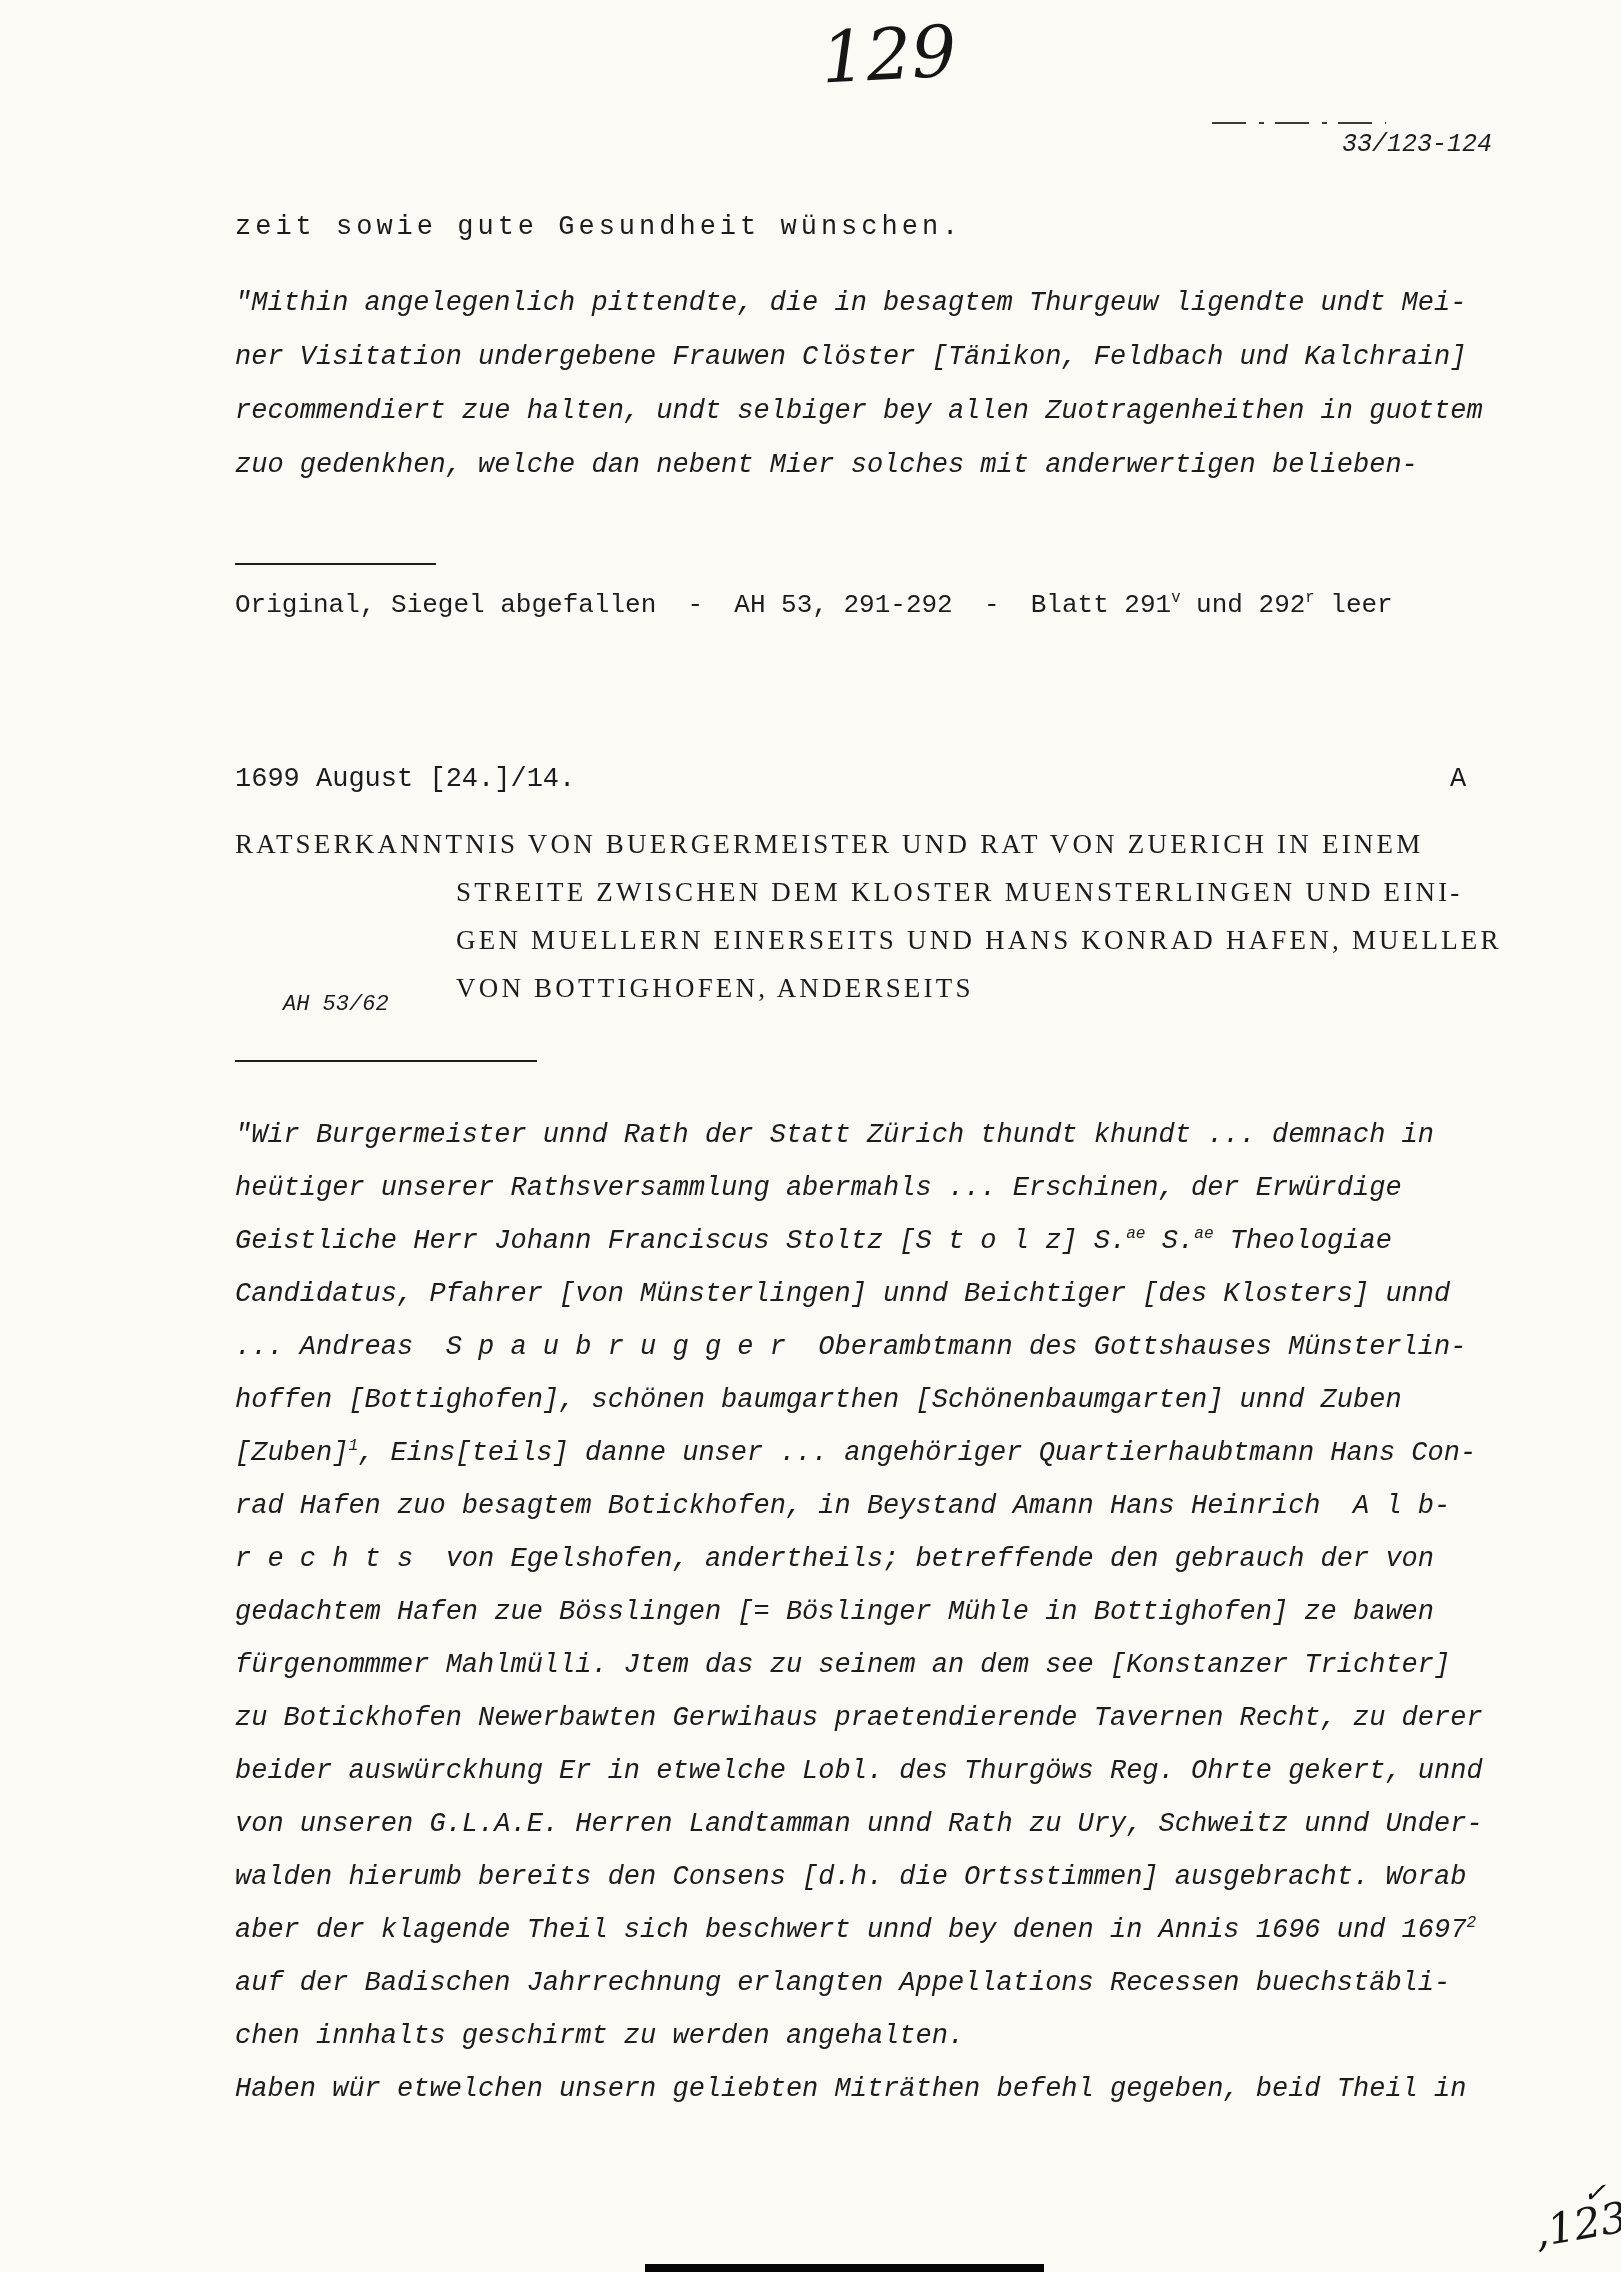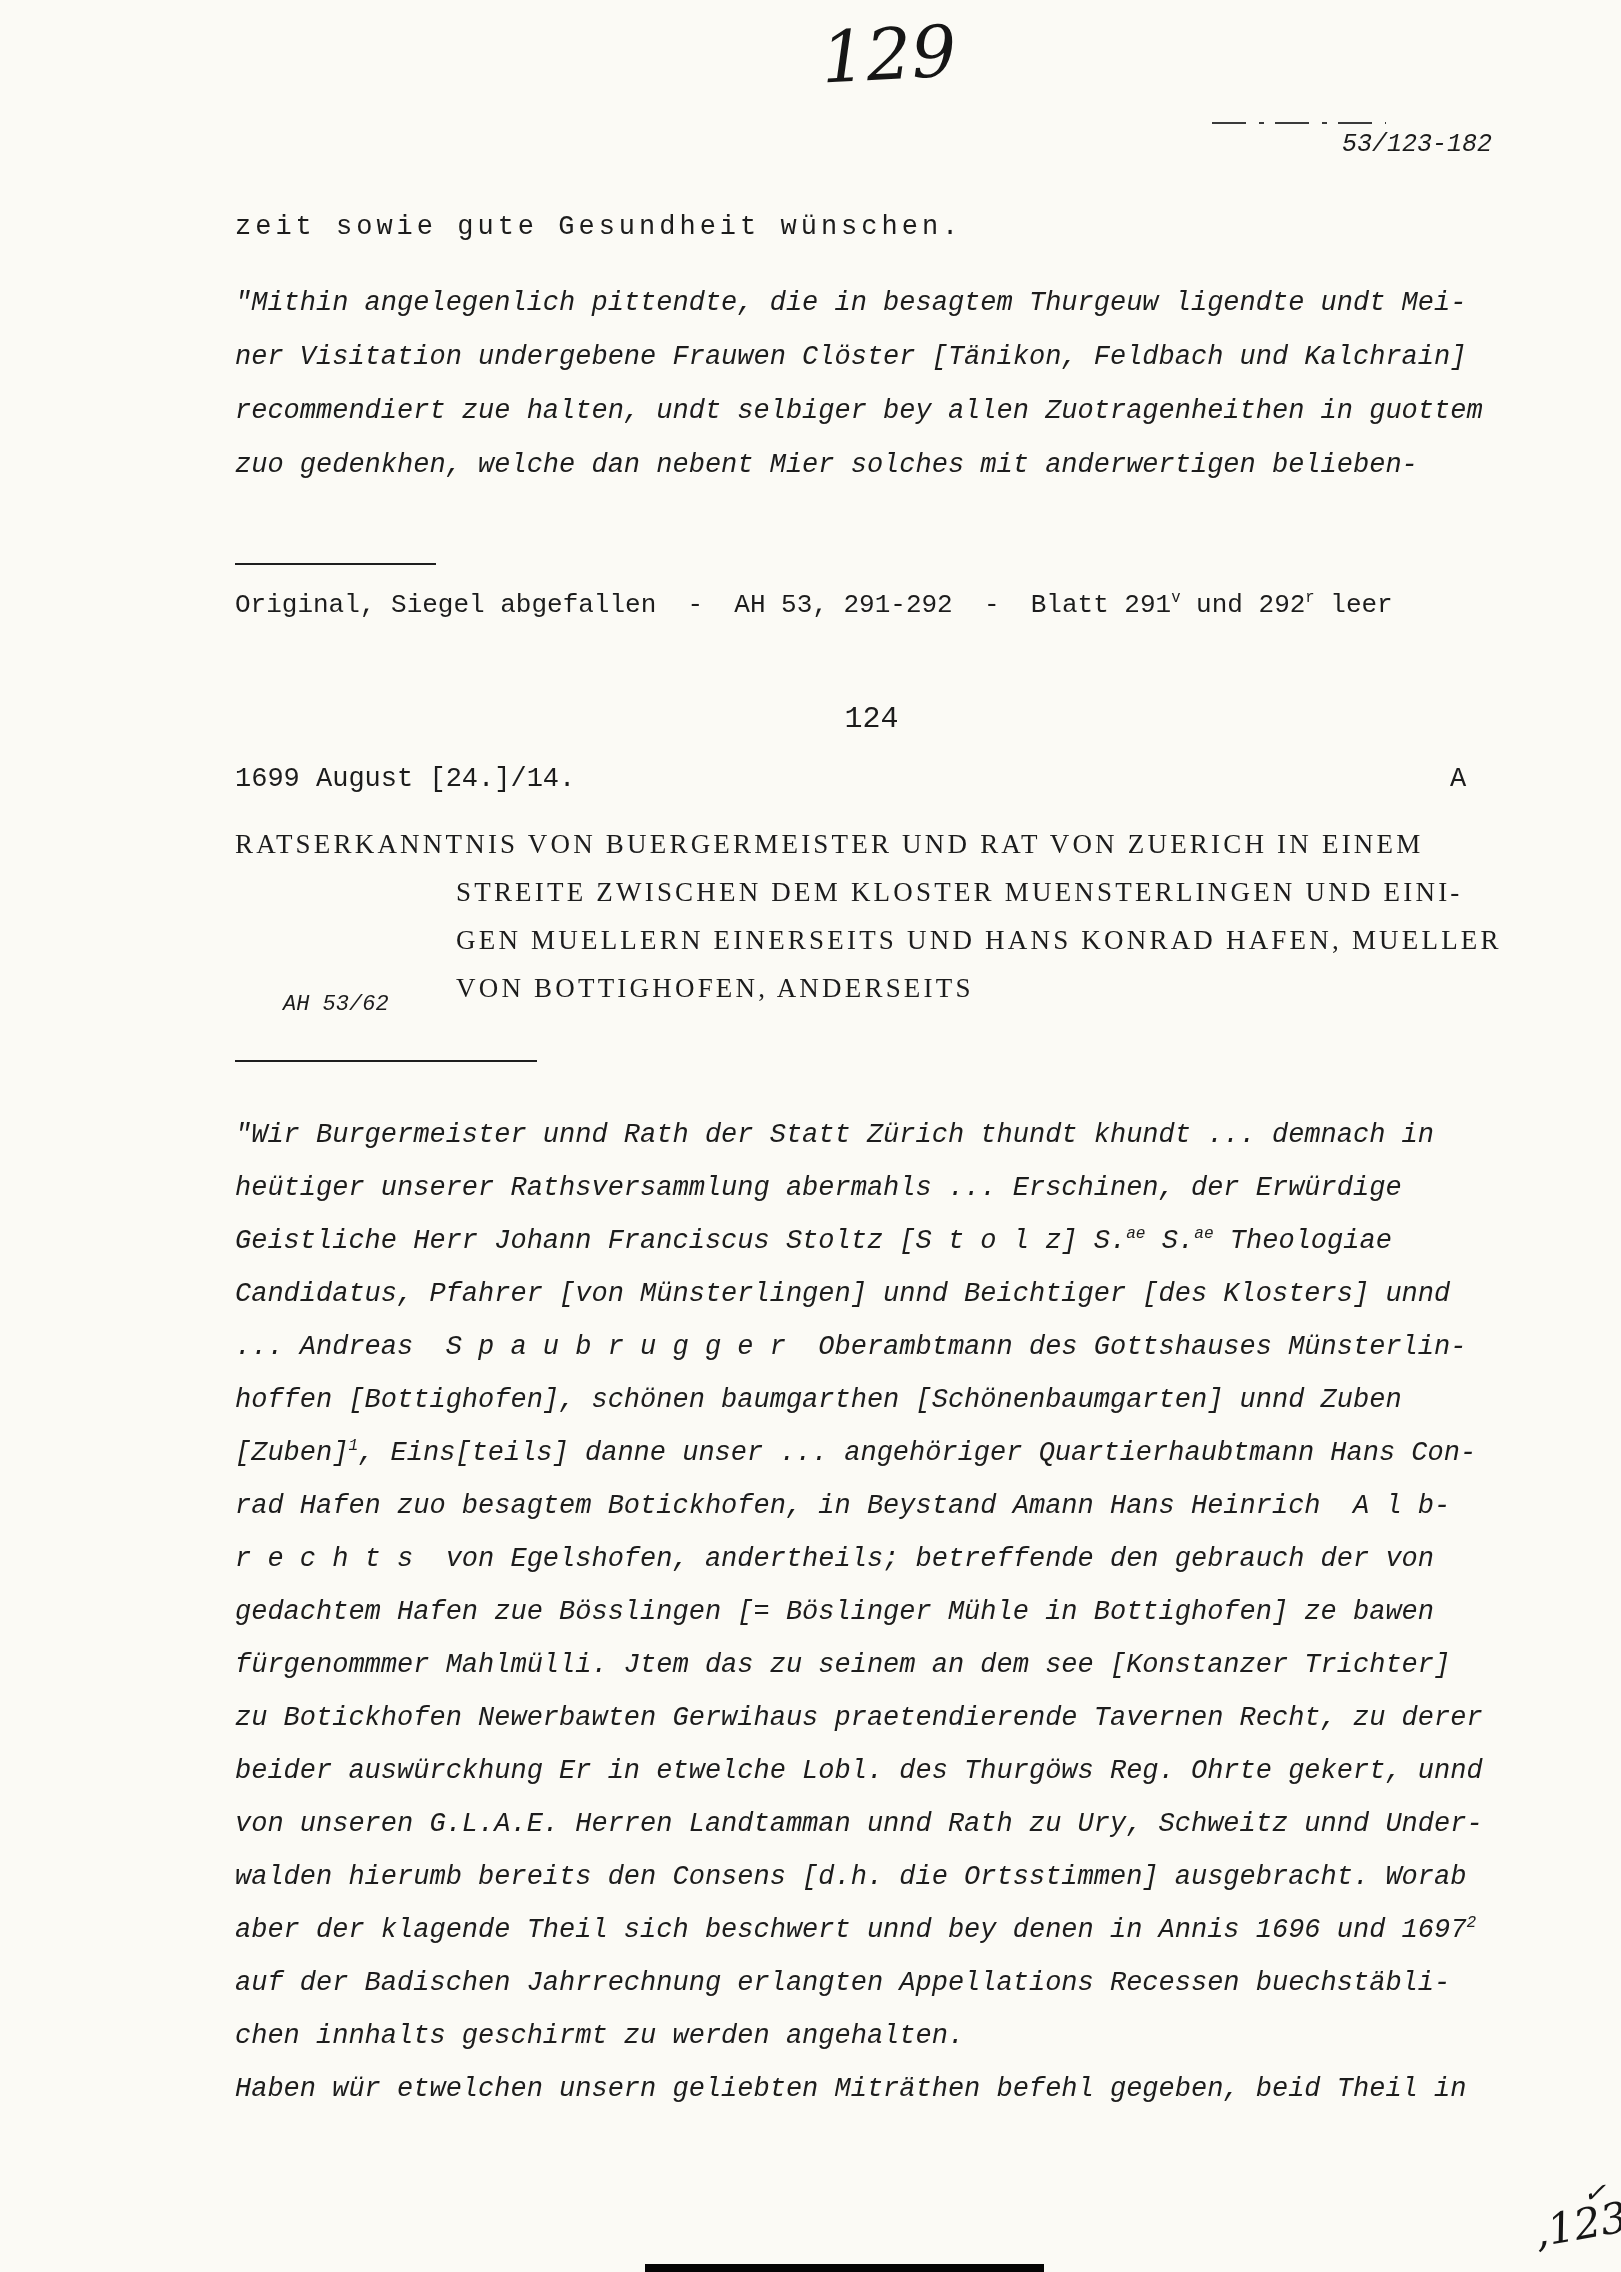--- a/index.html
+++ b/index.html
@@ -41,36 +41,35 @@
 </style>
 </head>
 <body>
 
 <div class="page">
 
   <div class="abs hand" style="left:821px; top:13px; font-size:71px; transform:rotate(-3deg);">129</div>
 
   <div class="abs dashline" style="left:1212px; top:122px; width:174px;"></div>
 
-  <div class="abs it" style="left:1342px; top:130px; font-size:25px;">53/123-182</div>
+  <div class="abs it" style="left:1342px; top:130px; font-size:25px;">33/123-124</div>
 
   <div class="abs mono spaced" style="left:235px; top:212px;">zeit sowie gute Gesundheit wünschen.</div>
 
   <div class="abs mono lines quote" style="left:235px; top:276px; width:1305px;">
       <div class="tline">"Mithin angelegenlich pittendte, die in besagtem Thurgeuw ligendte undt Mei-</div>
       <div class="tline">ner Visitation undergebene Frauwen Clöster [Tänikon, Feldbach und Kalchrain]</div>
       <div class="tline">recommendiert zue halten, undt selbiger bey allen Zuotragenheithen in guottem</div>
       <div class="tline">zuo gedenkhen, welche dan nebent Mier solches mit anderwertigen belieben-</div>
     </div>
 
   <div class="abs rule" style="left:235px; top:563px; width:201px;"></div>
 
   <div class="abs seg" style="left:235px; top:590px; font-size:26px;"><span>Original, Siegel abgefallen  -  AH 53, 291-292  -  Blatt 291</span><sup>v</sup><span> und 292</span><sup>r</sup><span> leer</span></div>
 
-  <div class="abs centercol" style="left:235px; top:702px; width:1273px; font-size:30px;">124</div>
 
   <div class="abs mono" style="left:235px; top:764px;">1699 August [24.]/14.</div>
 
   <div class="abs mono" style="left:1450px; top:764px;">A</div>
 
   <div class="abs mono lines title" style="left:235px; top:820px; width:1330px;font-family:Liberation Serif, serif;">
       <div class="tline">RATSERKANNTNIS VON BUERGERMEISTER UND RAT VON ZUERICH IN EINEM</div>
       <div class="tline">STREITE ZWISCHEN DEM KLOSTER MUENSTERLINGEN UND EINI-</div>
       <div class="tline">GEN MUELLERN EINERSEITS UND HANS KONRAD HAFEN, MUELLER</div>
       <div class="tline">VON BOTTIGHOFEN, ANDERSEITS</div>

